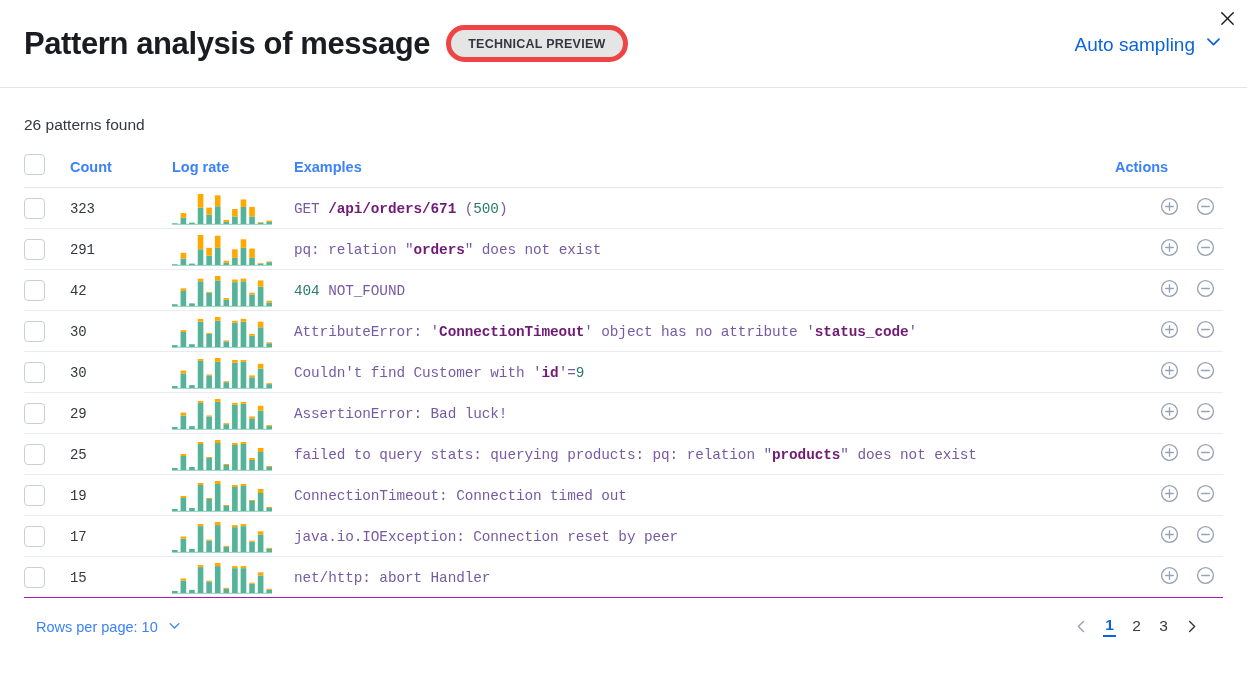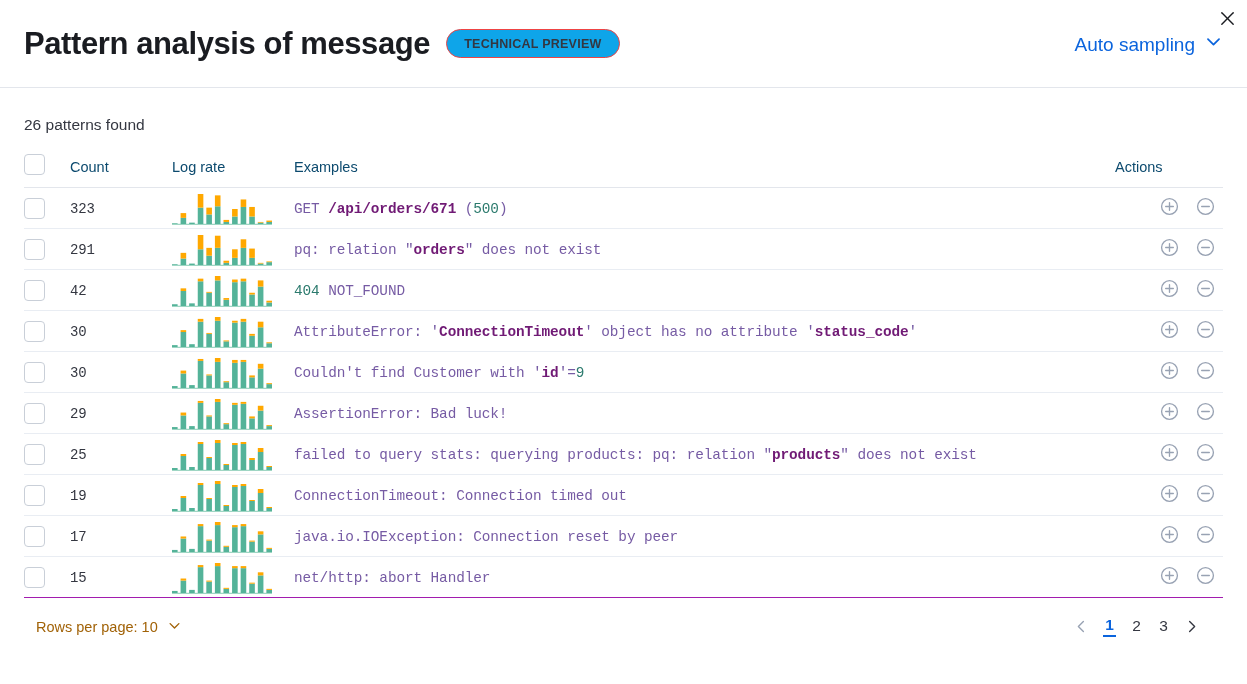--- a/index.html
+++ b/index.html
@@ -28,28 +28,28 @@
     gap: 16px;
   }
   .page-title {
     font-size: 31px;
     font-weight: 700;
     letter-spacing: -0.4px;
     color: #1a1c21;
     line-height: 1;
   }
   .tech-preview-badge {
-    border: 1px solid #ef4444;
+    border: 5px solid #ef4444;
     border-radius: 999px;
     padding: 7px 17px 6px;
     font-size: 12.5px;
     font-weight: 700;
     letter-spacing: 0.25px;
     color: #343741;
-    background: #0ea5e9;
+    background: #e5e5e5;
     white-space: nowrap;
   }
   .header-right {
     margin-left: auto;
     display: flex;
     align-items: center;
   }
   .auto-sampling {
     display: flex;
     align-items: flex-end;
@@ -83,22 +83,22 @@
   }
 
   table.patterns {
     width: 100%;
     border-collapse: collapse;
     table-layout: fixed;
   }
   table.patterns th {
     text-align: left;
     font-size: 14.5px;
-    font-weight: 400;
-    color: #0c4a6e;
+    font-weight: 700;
+    color: #3b82f6;
     padding: 0 0 12px 0;
     border-bottom: 1px solid #e3e6ec;
     vertical-align: bottom;
   }
   table.patterns td {
     border-bottom: 1px solid #e9edf3;
     vertical-align: middle;
     padding: 0;
     height: 41px;
   }
@@ -157,21 +157,21 @@
   .footer {
     display: flex;
     align-items: center;
     padding: 18px 24px 0 12px;
   }
   .rows-per-page {
     display: flex;
     align-items: center;
     gap: 9px;
     font-size: 14.5px;
-    color: #a16207;
+    color: #3b82f6;
     cursor: pointer;
     user-select: none;
   }
   .pager {
     margin-left: auto;
     display: flex;
     align-items: center;
     gap: 14px;
   }
   .pager-arrow {

